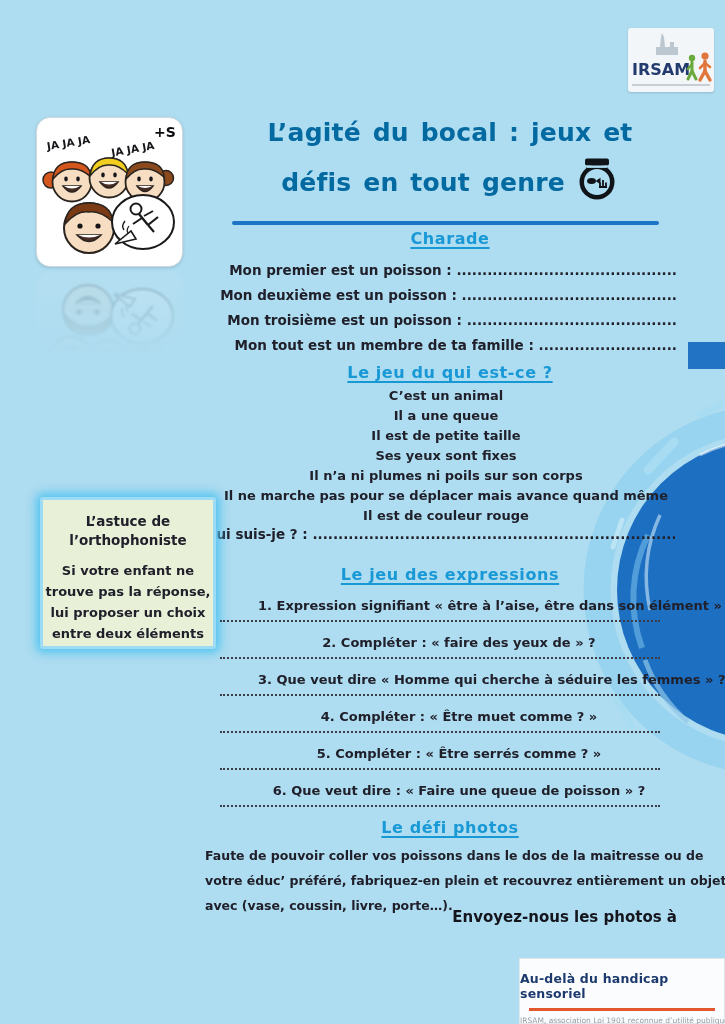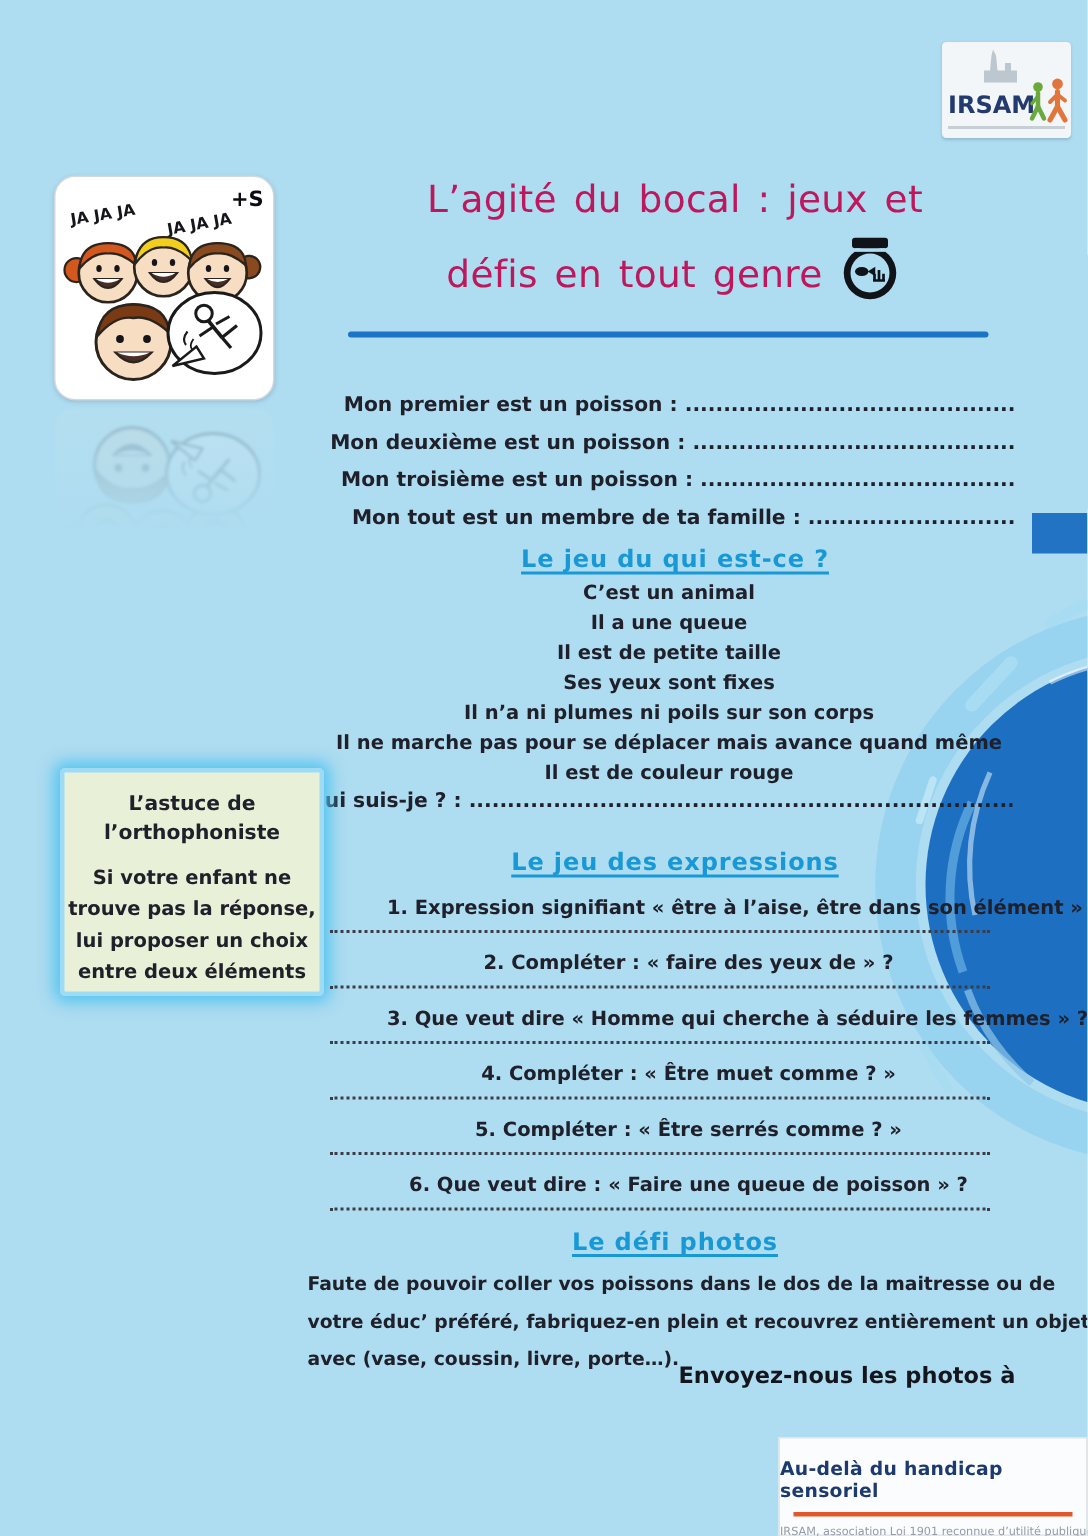--- a/index.html
+++ b/index.html
@@ -25,41 +25,41 @@
   .picto-card{left:36px; top:117px; width:145px; height:148px; background:#ffffff;
     border:1px solid #d2d8dc; border-radius:14px; box-shadow:0 1px 3px rgba(70,100,130,.25);}
   .picto-reflect{left:36px; top:272px; width:147px; height:92px; border-radius:14px;
     overflow:hidden; opacity:.25; filter:blur(1px); background:rgba(255,255,255,.35);}
   .picto-reflect svg{transform:scaleY(-1);}
   .picto-fade{left:30px; top:268px; width:160px; height:104px;
     background:linear-gradient(to bottom, rgba(174,220,240,.15) 0%, #aedcf0 82%);}
 
   
   .title-block{left:225px; top:108px; width:450px; text-align:center;
-    color:#be185d; font-weight:normal; font-size:25px; line-height:49px; word-spacing:3px; letter-spacing:.2px;}
+    color:#0369a1; font-weight:bold; font-size:25px; line-height:49px; word-spacing:3px; letter-spacing:.2px;}
   .fishbowl{display:inline-block; vertical-align:-10px; margin-left:10px;}
   .title-rule{left:232px; top:221px; width:427px; height:4px; background:#1b74c4; border-radius:2px;}
 
   
   .sec-head{width:450px; left:225px; text-align:center; font-size:16px; font-weight:bold;
     color:#1899d6; letter-spacing:.6px; text-decoration:underline;
     text-decoration-thickness:2px; text-underline-offset:3px;}
 
   
   .charade-lines{left:215px; top:258px; width:462px; text-align:right;}
   .charade-lines .bline{line-height:25px; font-size:13.5px; font-weight:600; white-space:nowrap; overflow:hidden;}
 
   
   .clues{left:215px; top:386px; width:462px; text-align:center;}
   .clues .bline{line-height:20px; font-size:13px; font-weight:600; white-space:nowrap;}
   .answer-line{left:205px; top:526px; width:470px; font-size:13.5px; font-weight:600;
     white-space:nowrap; overflow:hidden; text-align:left;}
 
   
-  .astuce{left:40px; top:512px; width:176px; height:152px; box-sizing:border-box;
+  .astuce{left:40px; top:497px; width:176px; height:152px; box-sizing:border-box;
     background:#e9f0d8; border:3px solid #9edcf5; border-radius:3px;
     box-shadow:0 0 10px 4px rgba(80,195,240,.95); padding:10px 2px; text-align:center;}
   .astuce-title{font-size:13.5px; font-weight:bold; line-height:19px; margin:2px 14px 10px;}
   .astuce-body{font-size:13px; font-weight:600; line-height:21px;}
 
   
   .expr-list{left:220px; top:589px; width:440px;}
   .expr-q{text-align:center; font-size:13px; font-weight:600; line-height:18px;
     white-space:nowrap; margin-top:12px;padding-left:38px;}
   .expr-q:first-child{margin-top:8px;}
@@ -200,20 +200,21 @@
         <rect x="10" y="1.5" width="24" height="7" rx="2" fill="#101318"></rect>
         <rect x="12" y="8.5" width="20" height="2.4" fill="#aedcf0"></rect>
         <circle cx="22" cy="25" r="13" fill="#aedcf0"></circle>
         <ellipse cx="16.5" cy="24" rx="4.5" ry="3" fill="#101318"></ellipse>
         <polygon points="20.5,24 25.5,20.8 25.5,27.2" fill="#101318"></polygon>
         <path d="M28 30 V23 M25 30 V25.5 M31 30 V25.5 M24 30 H32" stroke="#101318" stroke-width="1.8" fill="none"></path>
       </svg></span></div>
   </div>
   <div class="abs title-rule"></div>
 
+  <div class="abs sec-head" style="top:229px;">Charade</div>
   <div class="abs charade-lines">
     <div class="bline">Mon premier est un poisson : ...........................................</div>
     <div class="bline">Mon deuxième est un poisson : ..........................................</div>
     <div class="bline">Mon troisième est un poisson : .........................................</div>
     <div class="bline">Mon tout est un membre de ta famille : ...........................</div>
   </div>
 
   <div class="abs sec-head" style="top:363px;">Le jeu du qui est-ce ?</div>
   <div class="abs clues">
     <div class="bline">C’est un animal</div>

